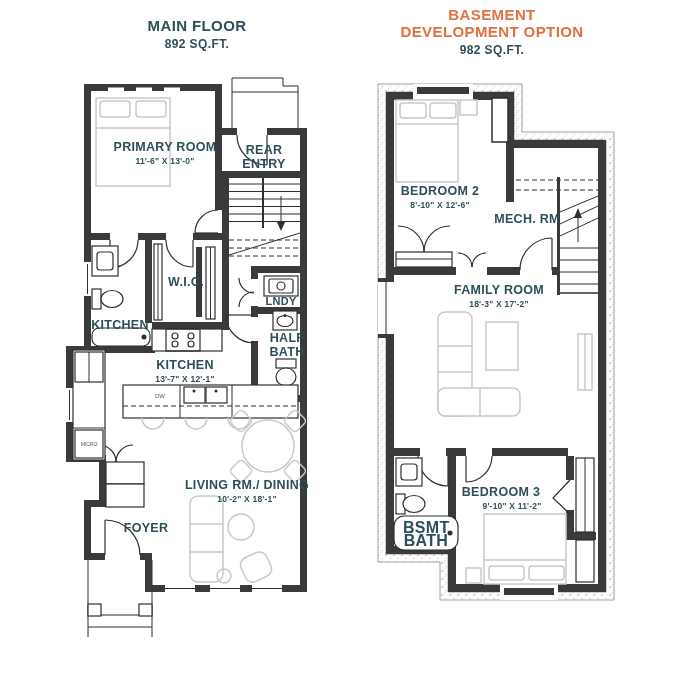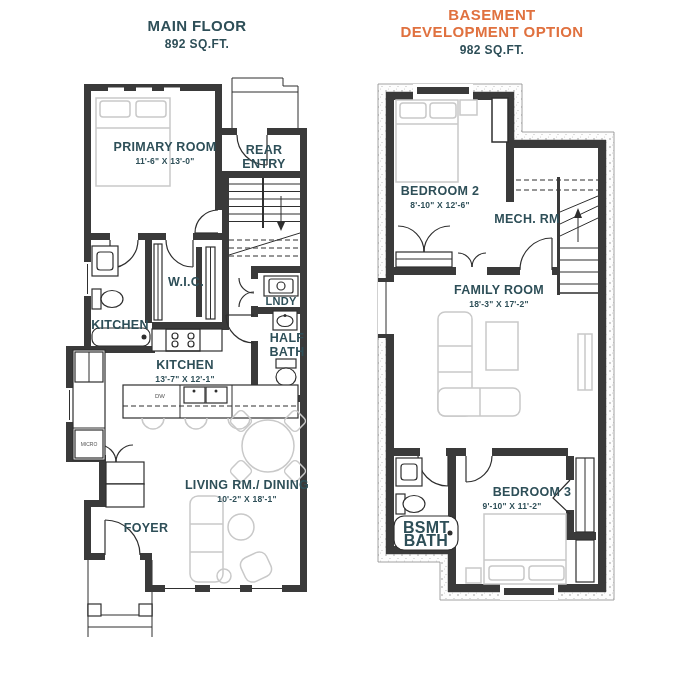--- a/index.html
+++ b/index.html
@@ -55,21 +55,21 @@
   <div class="lbl dims" style="left:247px;top:499px">10'-2" X 18'-1"</div>
   <div class="lbl room" style="left:146px;top:528px">FOYER</div>
   <div class="lbl tiny xs" style="left:89px;top:444px">MICRO</div>
   <div class="lbl tiny" style="left:160px;top:396px">DW</div>
 
   <div class="lbl room" style="left:440px;top:191px">BEDROOM 2</div>
   <div class="lbl dims" style="left:440px;top:205px">8'-10" X 12'-6"</div>
   <div class="lbl room" style="left:527px;top:219px">MECH. RM</div>
   <div class="lbl room" style="left:499px;top:290px">FAMILY ROOM</div>
   <div class="lbl dims" style="left:499px;top:304px">18'-3" X 17'-2"</div>
-  <div class="lbl room" style="left:532px;top:492px">BEDROOM 3</div>
+  <div class="lbl room" style="left:501px;top:492px">BEDROOM 3</div>
   <div class="lbl dims" style="left:512px;top:506px">9'-10" X 11'-2"</div>
   <div class="lbl room wrap bsmtbath" style="left:426px;top:534px;width:46px">BSMT BATH</div>
 
   <svg width="684" height="685" viewBox="0 0 684 685">
     <defs>
       <pattern id="spk" width="8" height="8" patternUnits="userSpaceOnUse">
         <rect width="8" height="8" fill="#fdfdfd"></rect>
         <circle cx="2" cy="3" r="0.8" fill="#9a9a9a"></circle>
         <circle cx="6" cy="6.5" r="0.6" fill="#b3b3b3"></circle>
         <circle cx="4.5" cy="1" r="0.5" fill="#c2c2c2"></circle>

